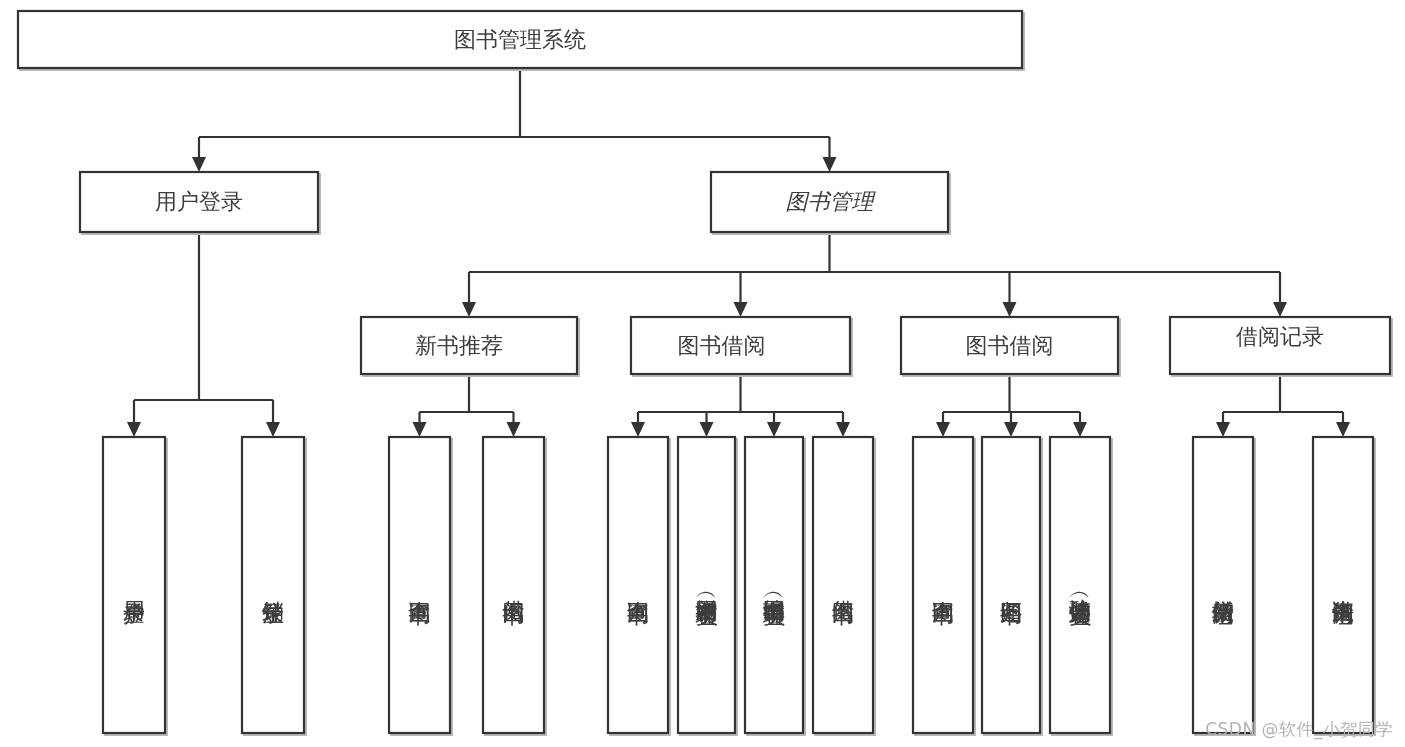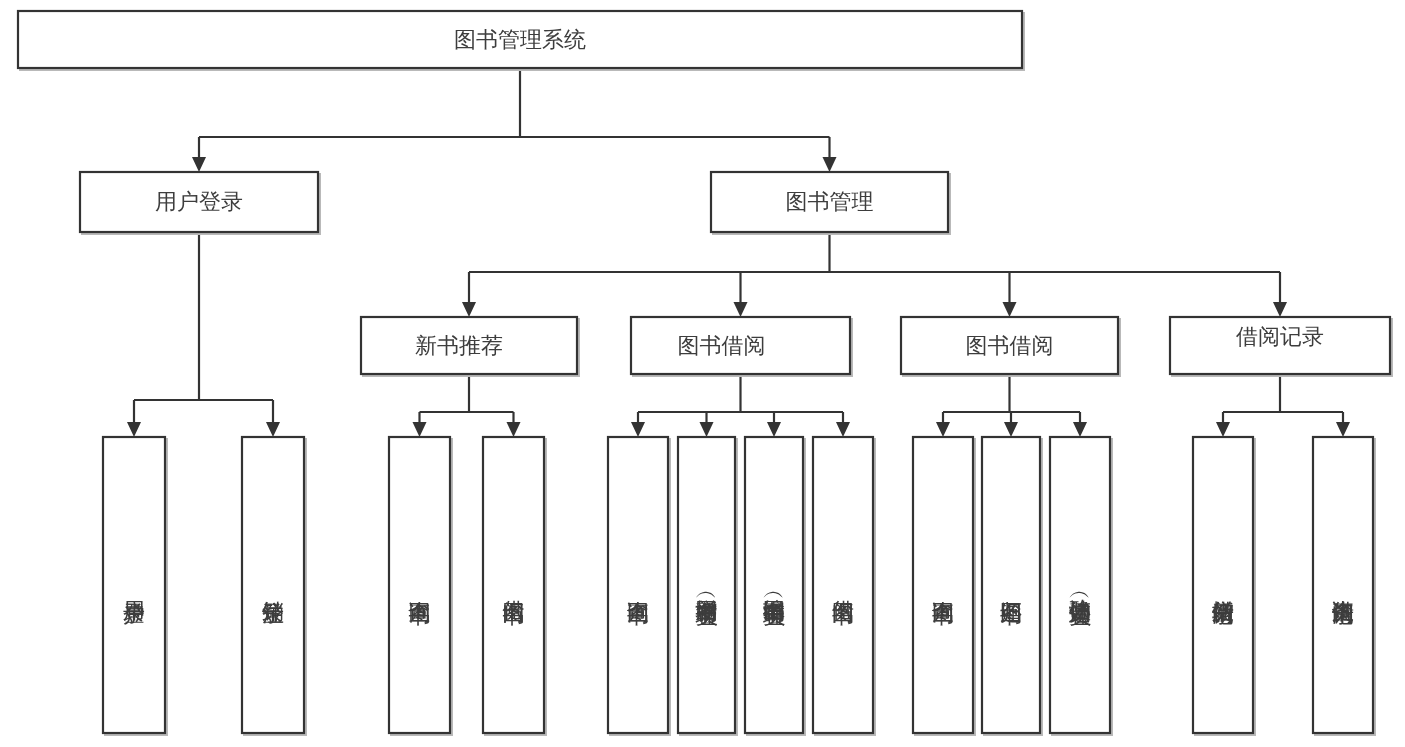--- a/index.html
+++ b/index.html
@@ -219,32 +219,33 @@
         </g>
         <g>
           <rect x="1315" y="439" width="60" height="296" class="node-shadow"></rect>
           <rect x="1313" y="437" width="60" height="296" class="node-rect"></rect>
         </g>
       </g>
     </svg>
   <div id="labels-layer">
       <div class="hlabel-wrap" style="left: 18px; top: 11px; width: 1004px; height: 57px;">图书管理系统</div>
       <div class="hlabel-wrap" style="left: 80px; top: 172px; width: 238px; height: 60px;">用户登录</div>
-      <div class="hlabel-wrap" style="left: 711px; top: 172px; width: 237px; height: 60px;">图书管理</div>
+      <div class="hlabel-wrap" style="left: 711px; top: 172px; width: 237px; height: 60px; font-style: italic;">图书管理</div>
       <div class="vlabel-wrap" style="left: 103px; top: 437px; width: 62px; height: 296px;">用户登录</div>
       <div class="vlabel-wrap" style="left: 242px; top: 437px; width: 62px; height: 296px;">注销登录</div>
       <div class="hlabel-wrap" style="left: 361px; top: 317px; width: 196px; height: 57px;">新书推荐</div>
       <div class="hlabel-wrap" style="left: 631px; top: 317px; width: 181px; height: 57px;">图书借阅</div>
       <div class="hlabel-wrap" style="left: 901px; top: 317px; width: 217px; height: 57px;">图书借阅</div>
       <div class="hlabel-wrap" style="left: 1170px; top: 317px; width: 220px; height: 39px;">借阅记录</div>
       <div class="vlabel-wrap" style="left: 389px; top: 437px; width: 61px; height: 296px;">查询图书</div>
       <div class="vlabel-wrap" style="left: 483px; top: 437px; width: 61px; height: 296px;">借阅图书</div>
       <div class="vlabel-wrap" style="left: 608px; top: 437px; width: 60px; height: 296px;">查询图书</div>
       <div class="vlabel-wrap" style="left: 678px; top: 437px; width: 57px; height: 296px;">新增图书（管理员）</div>
       <div class="vlabel-wrap" style="left: 745px; top: 437px; width: 58px; height: 296px;">编辑图书（管理员）</div>
       <div class="vlabel-wrap" style="left: 813px; top: 437px; width: 60px; height: 296px;">借阅图书</div>
       <div class="vlabel-wrap" style="left: 913px; top: 437px; width: 60px; height: 296px;">查询图书</div>
       <div class="vlabel-wrap" style="left: 982px; top: 437px; width: 58px; height: 296px;">归还图书</div>
       <div class="vlabel-wrap" style="left: 1050px; top: 437px; width: 60px; height: 296px;">确认归还（管理员）</div>
       <div class="vlabel-wrap" style="left: 1193px; top: 437px; width: 60px; height: 296px;">新增借阅记录</div>
       <div class="vlabel-wrap" style="left: 1313px; top: 437px; width: 60px; height: 296px;">查询借阅记录</div>
     </div>
+  <div id="watermark">CSDN @软件_小贺同学</div>
 </div>
 
 </body></html>

